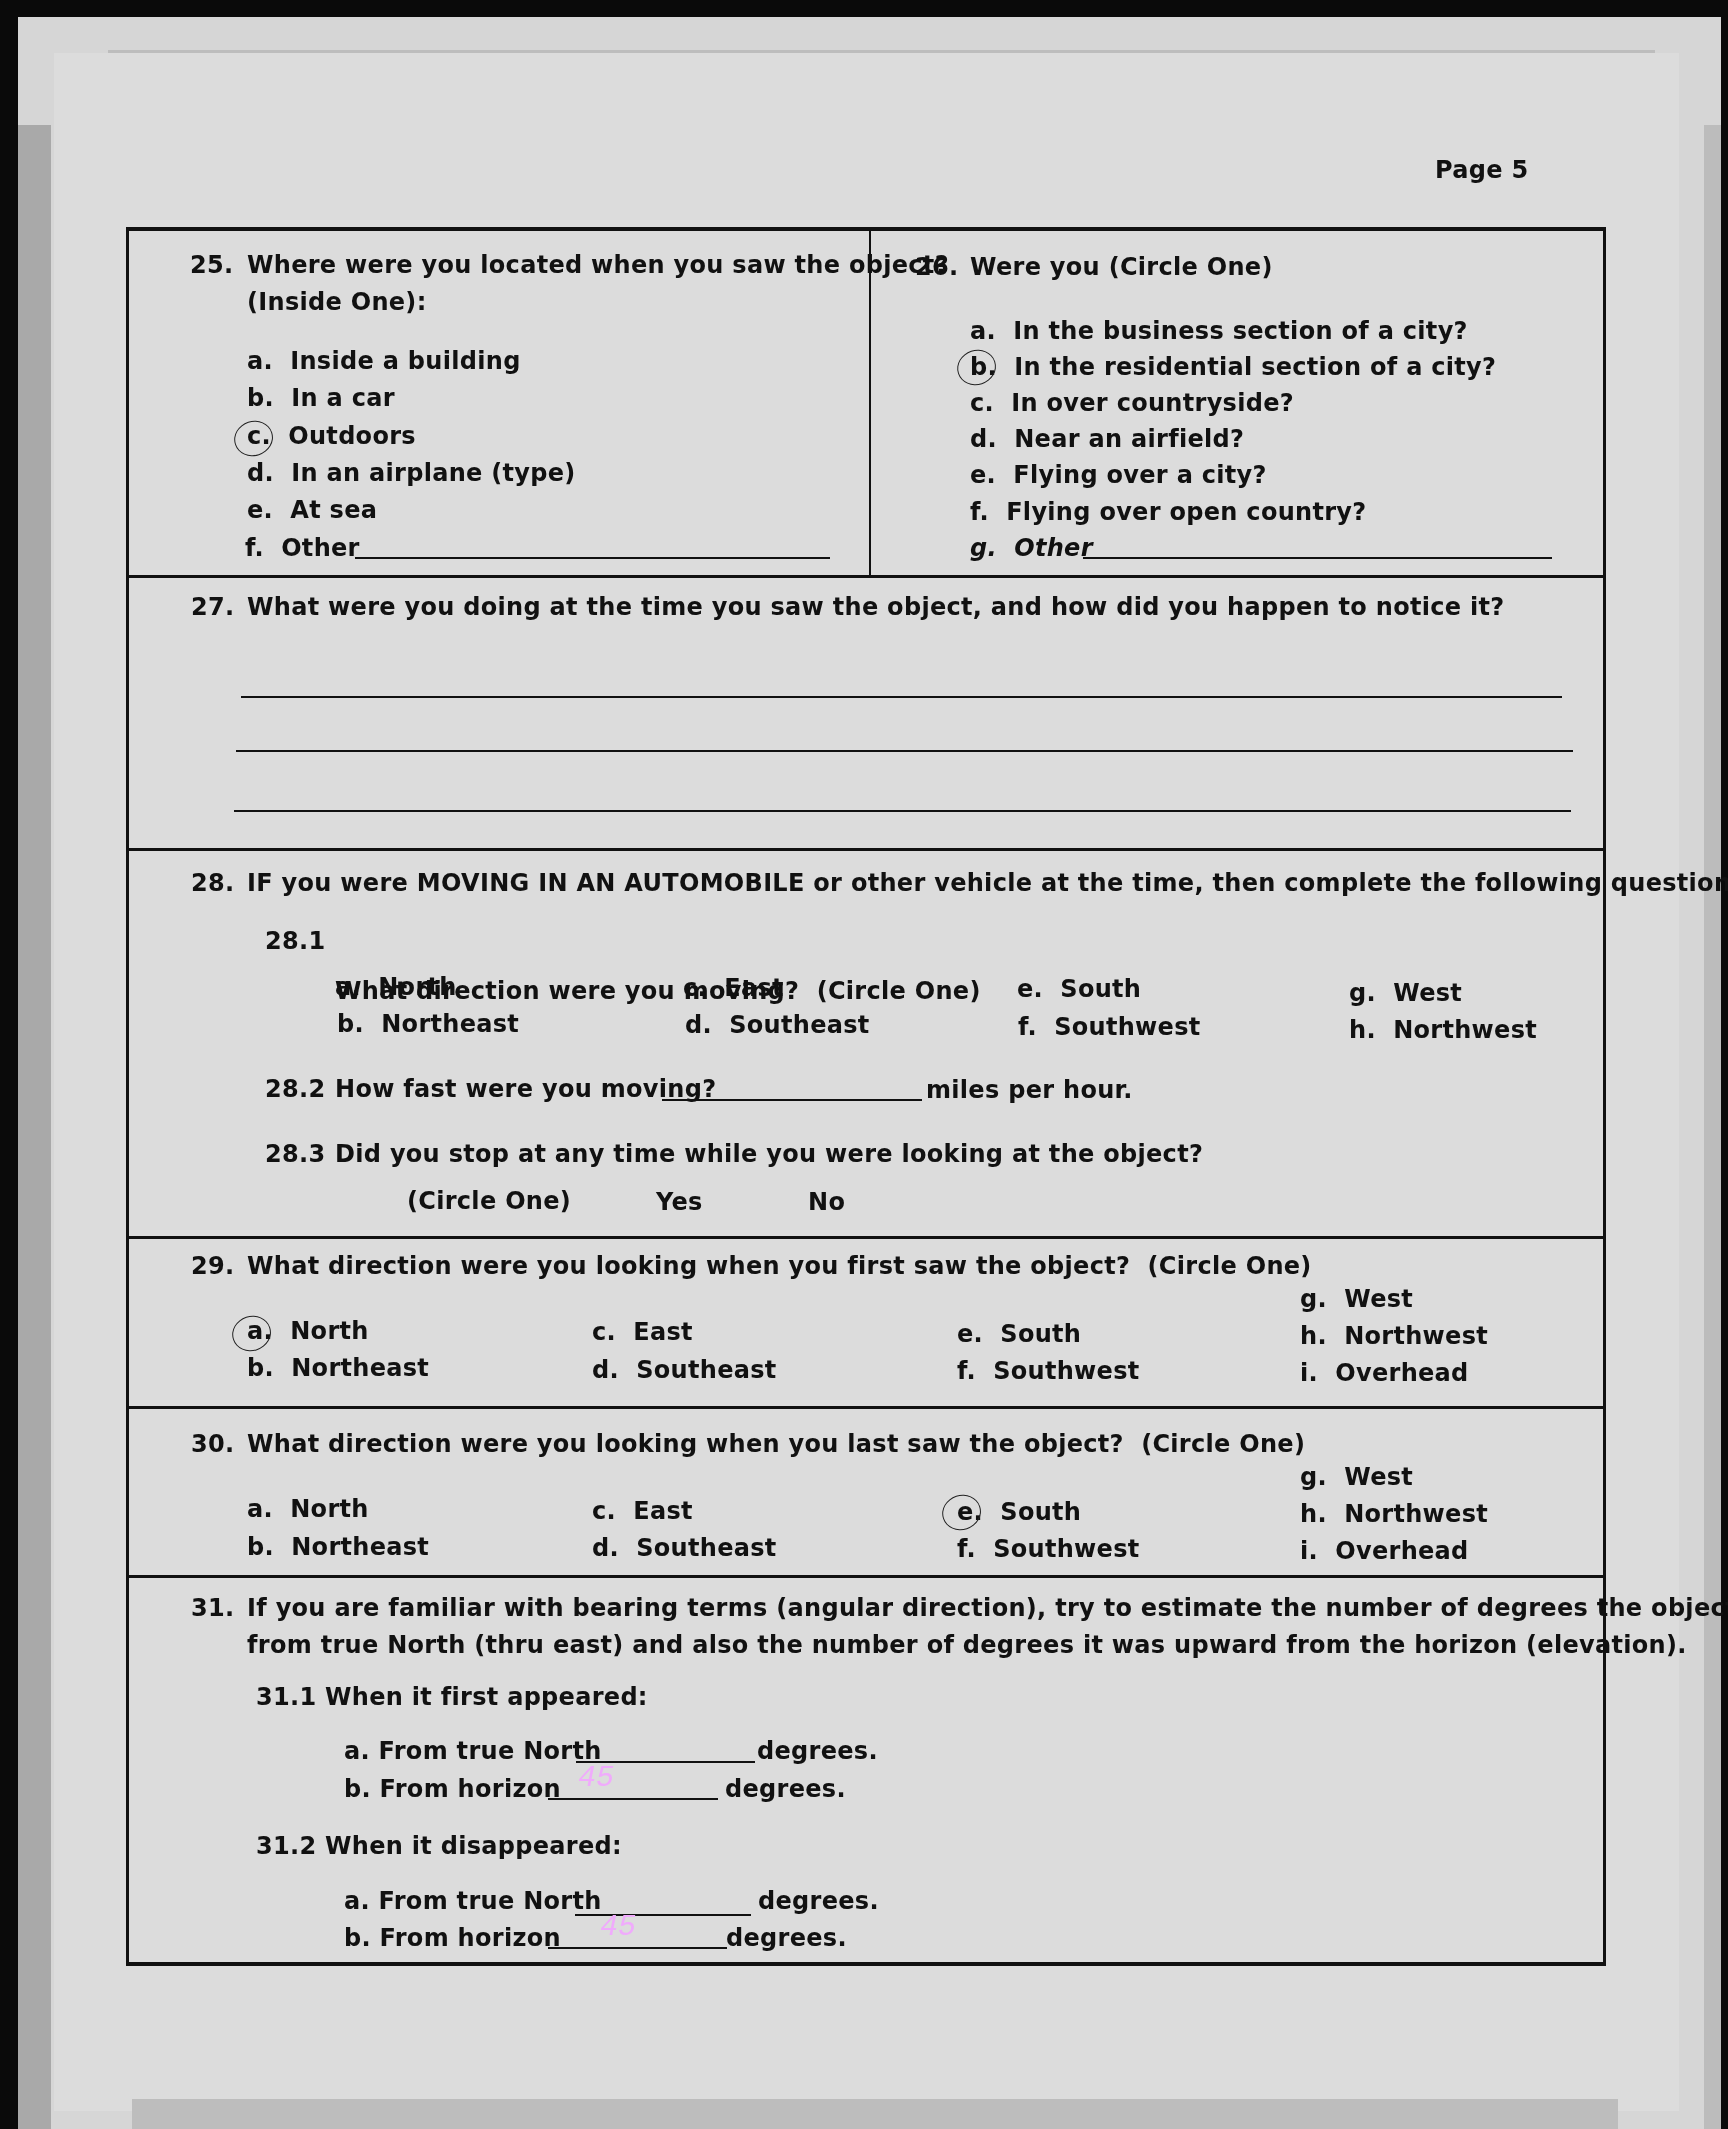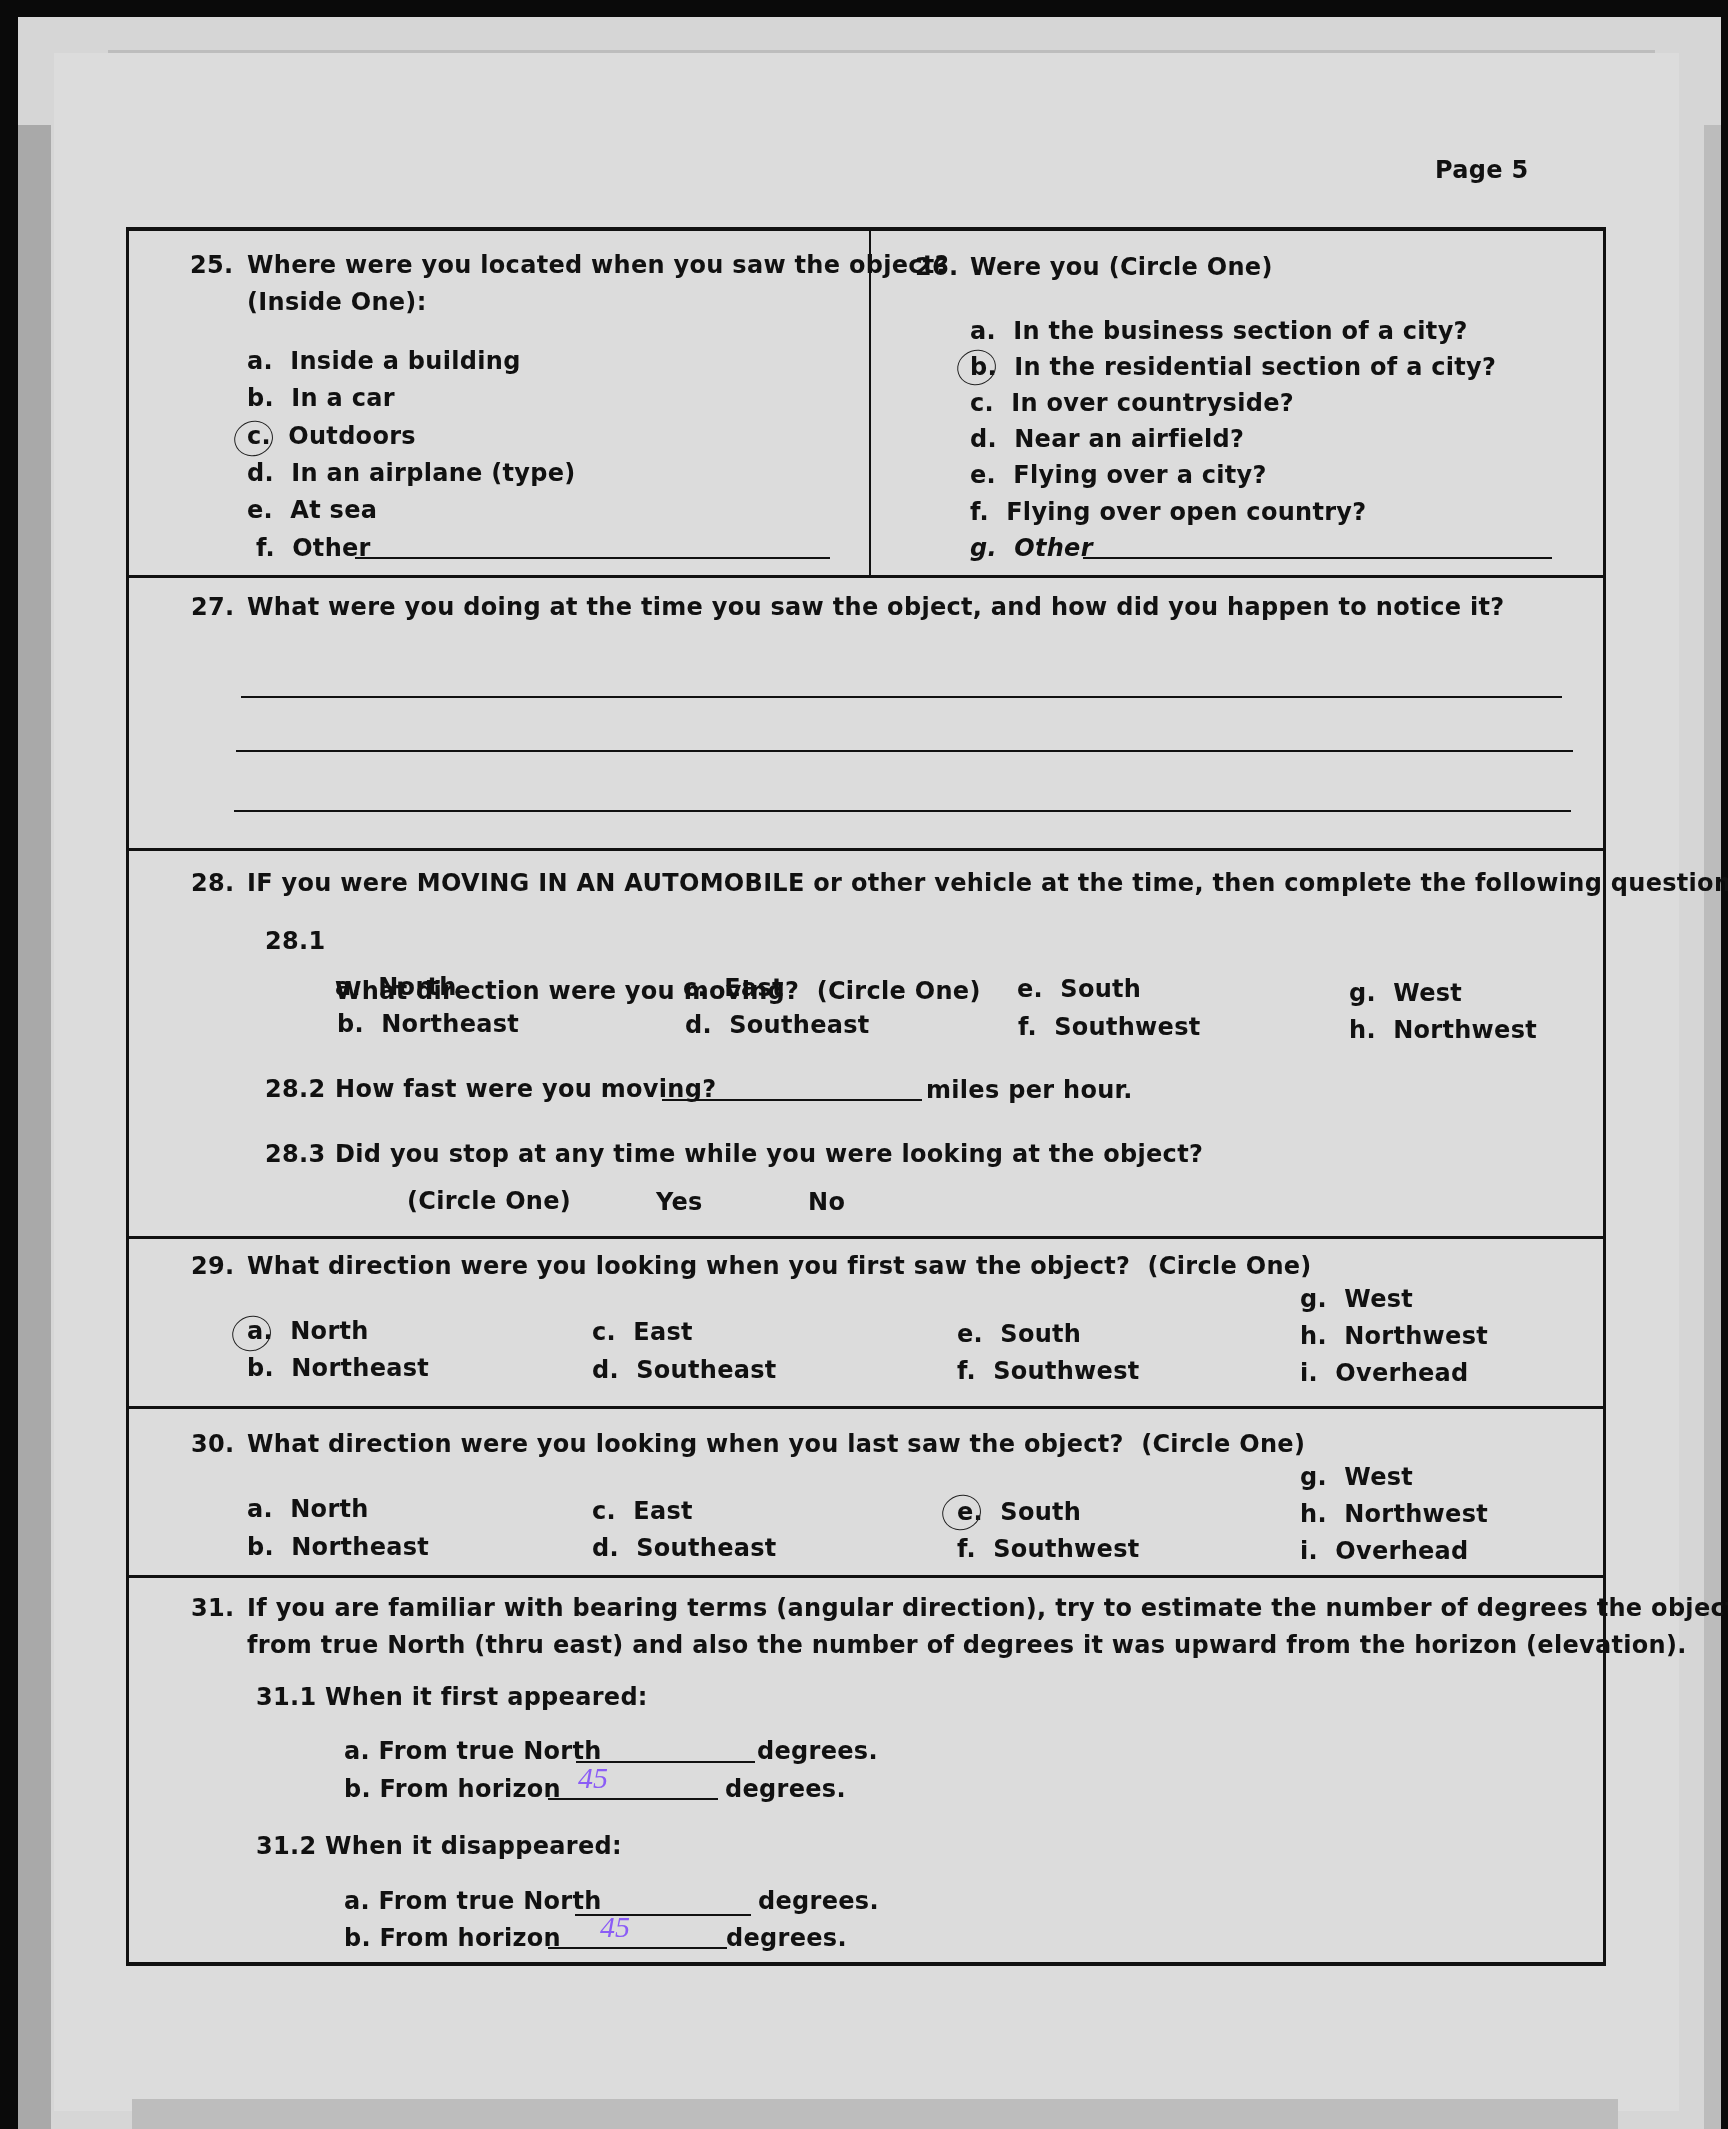--- a/index.html
+++ b/index.html
@@ -28,21 +28,21 @@
 
   .txt { position:absolute; font-size:24px; font-weight:bold; white-space:nowrap; line-height:1; letter-spacing:0.3px; }
   .it { }
   .blank { position:absolute; height:2.4px; background:#111; }
   .answer-line { position:absolute; height:2.4px; background:#111; }
   .circle {
     position:absolute; border:1.8px solid #222; border-radius:50%;
     width:37px; height:32.5px; transform:rotate(-18deg);
   }
   .handwriting {
-    position:absolute; font-family:Liberation Serif, serif; font-style:italic; font-size:30px; color:#8b5cf6; font-weight:normal;
+    position:absolute; font-family:Liberation Mono, monospace; font-style:italic; font-size:30px; color:#f0abfc; font-weight:normal;
   }
 </style>
 </head>
 <body>
 
 <div class="paper">
   <div class="paper-top-shade"></div>
   <div class="left-shade"></div>
   <div class="right-shade"></div>
   <div class="paper-inner"></div>
@@ -65,21 +65,21 @@
   <div class="txt" style="left:190px; top:253px;">25.</div>
   <div class="txt" style="left:247px; top:253px;">Where were you located when you saw the object?</div>
   <div class="txt it" style="left:247px; top:290px;">(Inside One):</div>
 
   <div class="txt" style="left:247px; top:349px;"><span>a.</span>&nbsp; <span>Inside a building</span></div>
   <div class="txt" style="left:247px; top:386px;"><span>b.</span>&nbsp; <span>In a car</span></div>
   <div class="txt" style="left:247px; top:424px;text-align:center;"><span>c.</span>&nbsp; <span>Outdoors</span></div>
   <div class="circle" style="left:234px; top:421px;"></div>
   <div class="txt" style="left:247px; top:461px;"><span>d.</span>&nbsp; <span>In an airplane (type)</span></div>
   <div class="txt" style="left:247px; top:498px;"><span>e.</span>&nbsp; <span>At sea</span></div>
-  <div class="txt" style="left:256px; top:536px;"><span>f.</span>&nbsp; <span>Other</span></div>
+  <div class="txt" style="left:245px; top:536px;"><span>f.</span>&nbsp; <span>Other</span></div>
   <div class="blank" style="left:355px; top:557px; width:475px;"></div>
 </section>
 
 <section>
   <div class="txt" style="left:915px; top:255px;">26.</div>
   <div class="txt" style="left:970px; top:255px;"><span>Were you</span> <span class="it">(Circle One)</span></div>
 
   <div class="txt" style="left:970px; top:319px;"><span>a.</span>&nbsp; <span>In the business section of a city?</span></div>
   <div class="txt" style="left:970px; top:355px;"><span>b.</span>&nbsp; <span>In the residential section of a city?</span></div>
   <div class="circle" style="left:957px; top:350px;"></div>

